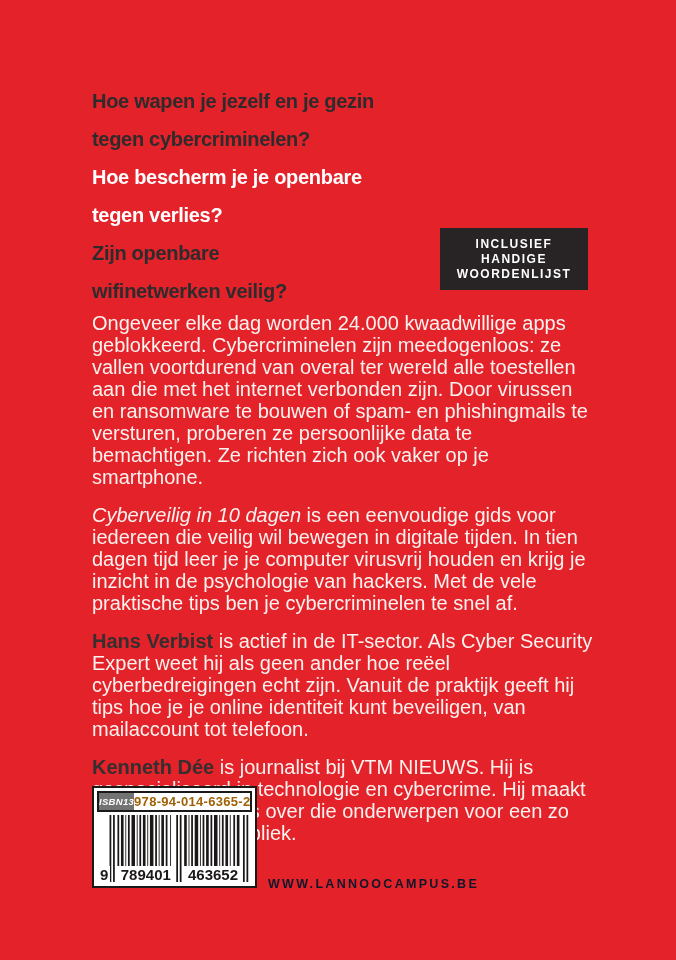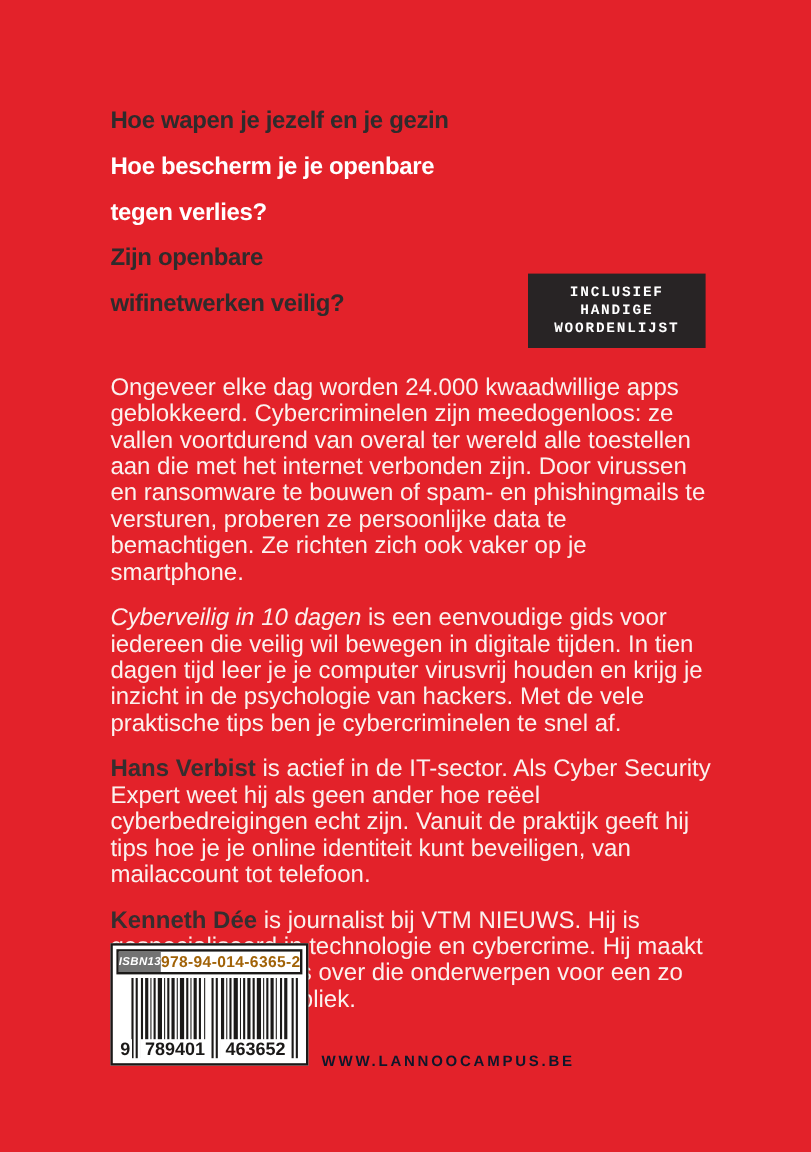--- a/index.html
+++ b/index.html
@@ -31,21 +31,21 @@
 
   
   .badge {
     position: absolute;
     left: 440px;
     top: 228px;
     width: 148px;
     height: 62px;
     background: #282425;
     color: #ffffff;
-    font-family: Liberation Mono, monospace;
+    font-family: Liberation Sans, sans-serif;
     font-weight: bold;
     font-size: 12px;
     line-height: 15px;
     letter-spacing: 1.5px;
     display: flex;
     flex-direction: column;
     align-items: center;
     justify-content: center;
     text-align: center;
   }
@@ -146,20 +146,21 @@
     white-space: nowrap;
   }
 </style>
 </head>
 <body>
 
 <div class="cover">
 
   <div class="headline">
     <span class="headline-line tone-dark">Hoe wapen je jezelf en je gezin</span>
+    <span class="headline-line tone-dark">tegen cybercriminelen?</span>
     <span class="headline-line tone-white">Hoe bescherm je je openbare</span>
     <span class="headline-line tone-white">tegen verlies?</span>
     <span class="headline-line tone-dark">Zijn openbare</span>
     <span class="headline-line tone-dark">wifinetwerken veilig?</span>
   </div>
 
   <div class="badge">
     <span>INCLUSIEF</span>
     <span>HANDIGE</span>
     <span>WOORDENLIJST</span>

